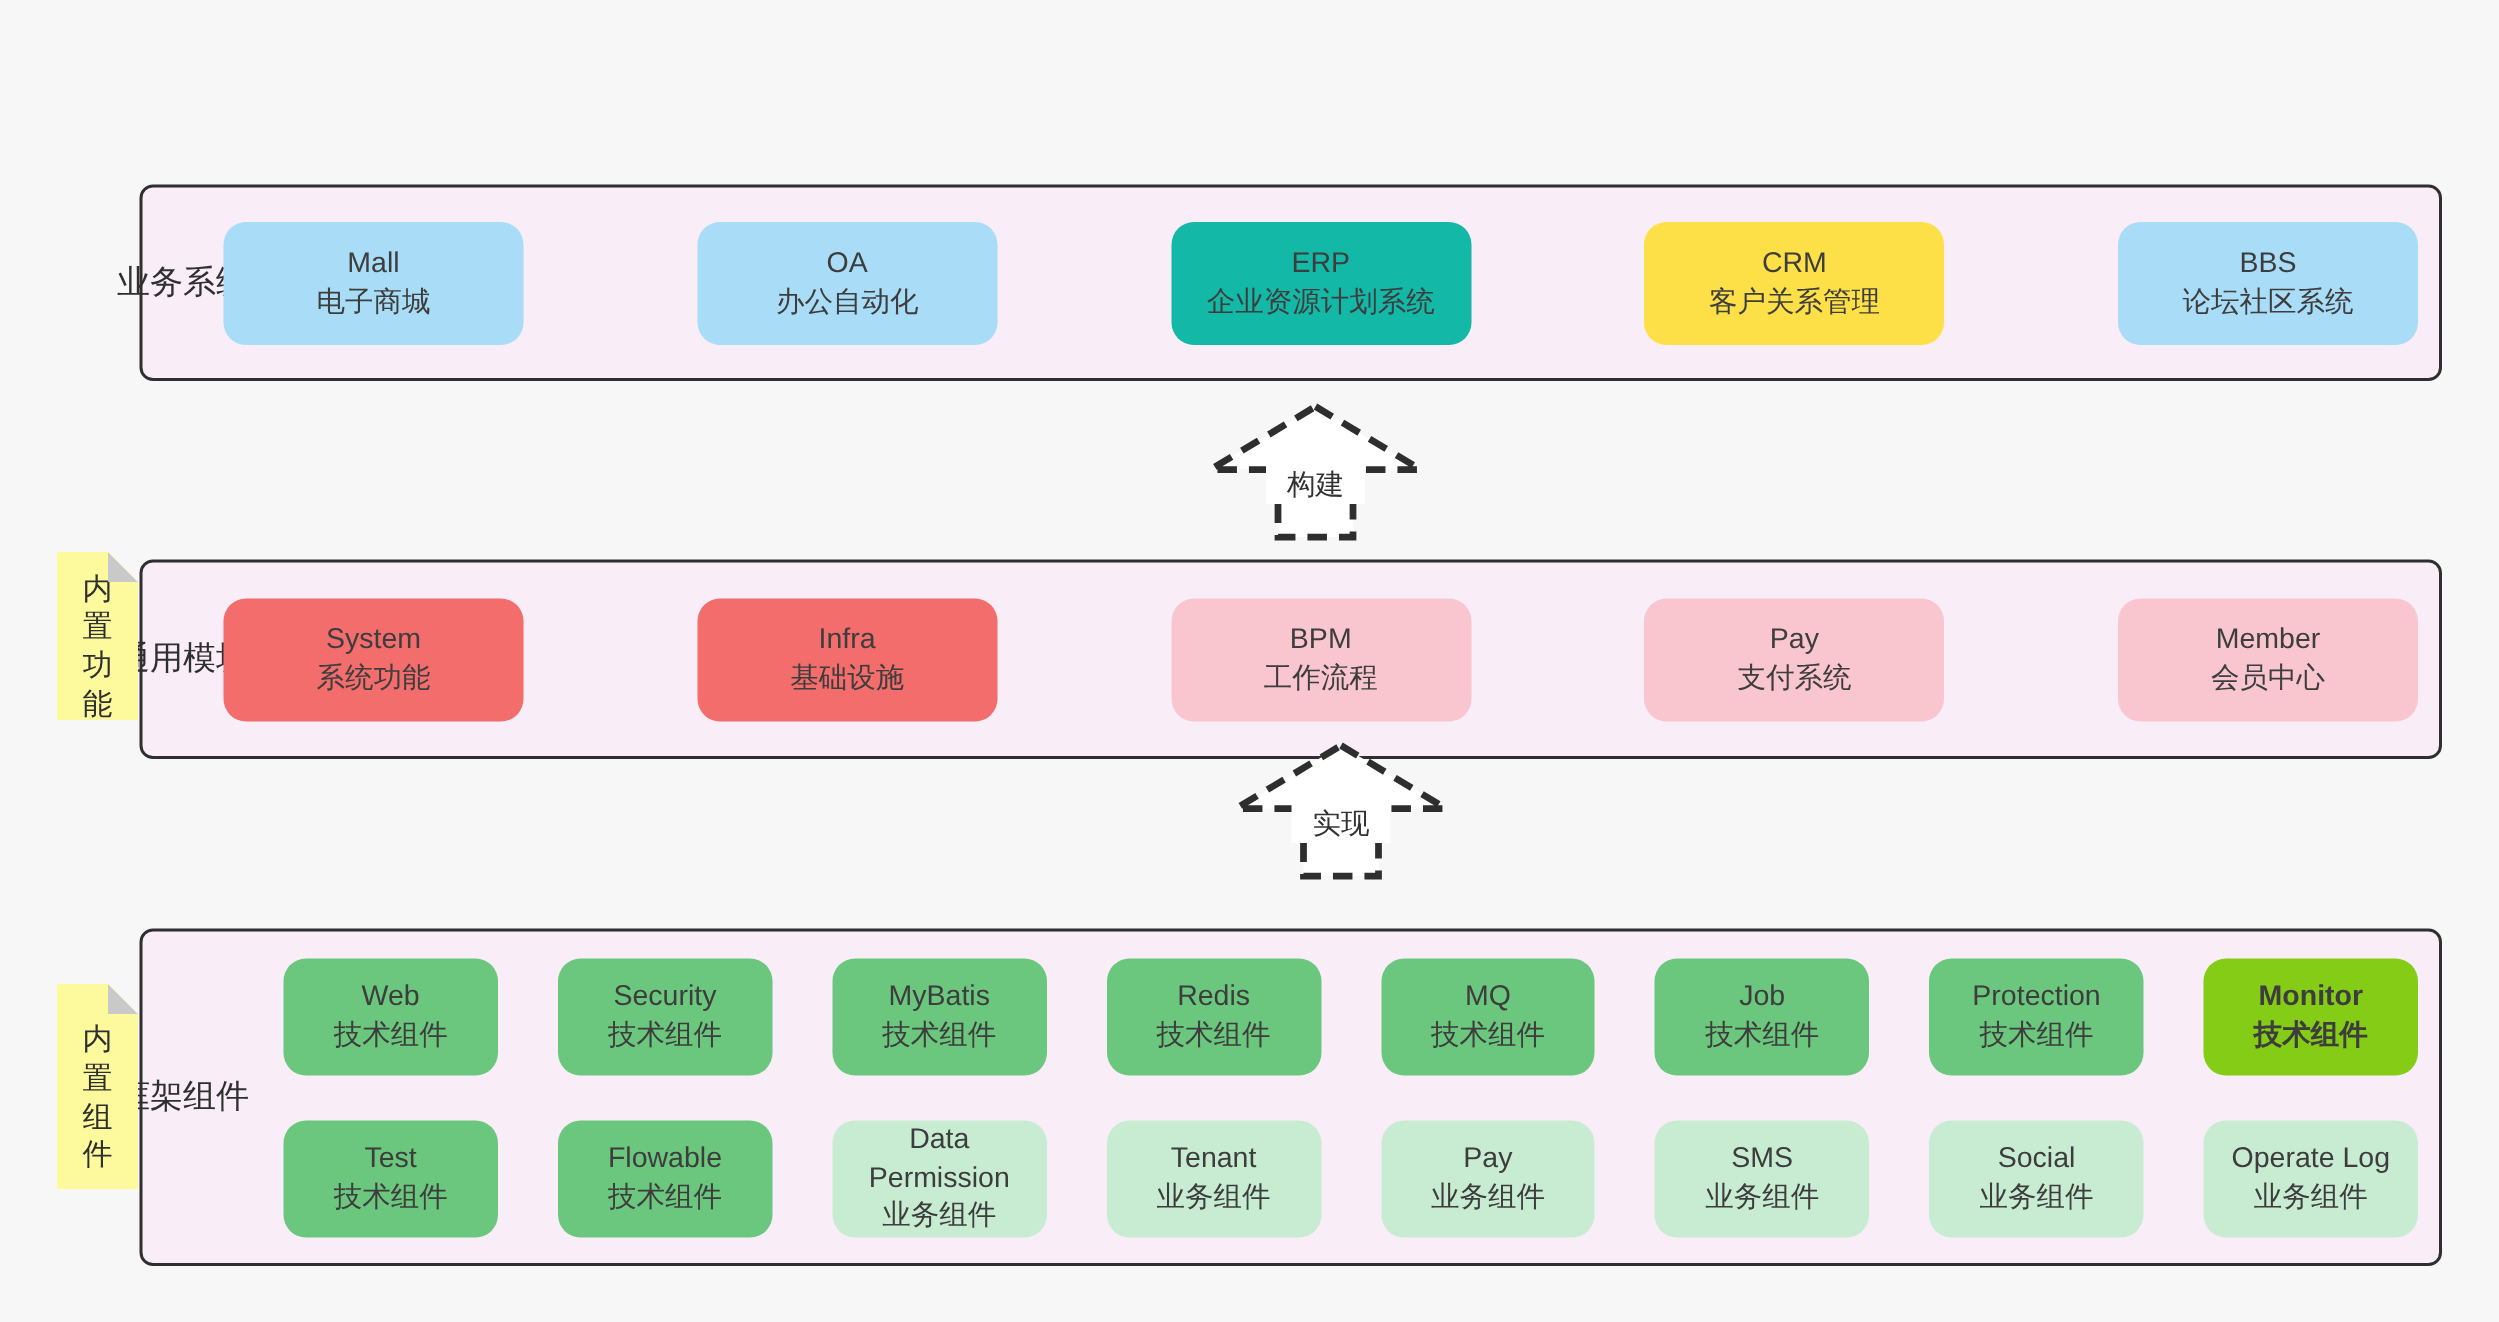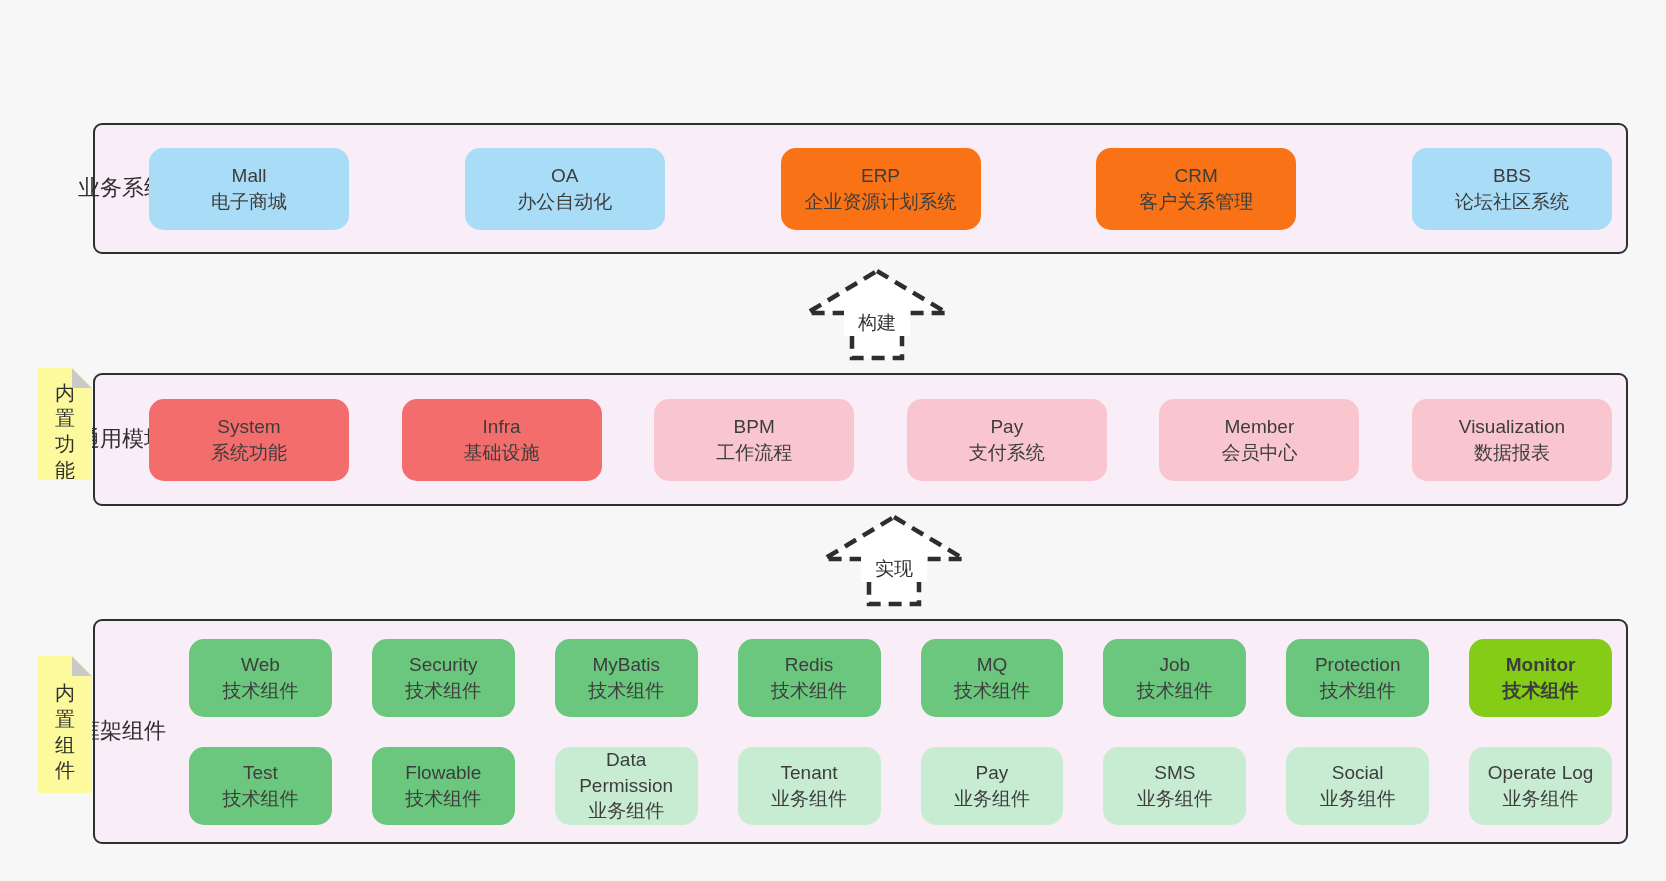--- a/index.html
+++ b/index.html
@@ -54,21 +54,21 @@
     background:#c9c9c9;
     clip-path:polygon(0 0,100% 100%,0 100%);
   }
   .note .vtext{padding-top:16px;}
   .note-common{top:368px;height:112px;}
   .note-framework{top:656px;height:137px;}
 
   
   .arrow{position:absolute;width:150px;height:95px;}
   .arrow-build{left:802px;top:266px;}
-  .arrow-impl{left:819px;top:512px;text-align:right;}
+  .arrow-impl{left:819px;top:492px;text-align:right;}
   .arrow svg{position:absolute;inset:0;overflow:visible;}
   .arrow .arrow-label{
     position:absolute;left:50%;top:44px;transform:translateX(-50%);
     font-size:19px;color:#333;background:#ffffff;padding:0 14px;white-space:nowrap;
   }
 </style>
 </head>
 <body>
 
 <div class="stage">
@@ -83,25 +83,25 @@
     <div class="rows">
         <div class="boxrow cols-6">
           <div class="box" style="background: rgb(169, 220, 246);">
             <div>Mall</div>
             <div>电子商城</div>
           </div>
           <div class="box" style="background: rgb(169, 220, 246);">
             <div>OA</div>
             <div>办公自动化</div>
           </div>
-          <div class="box" style="background: #f97316;">
+          <div class="box" style="background: #14b8a6;">
             <div>ERP</div>
             <div>企业资源计划系统</div>
           </div>
-          <div class="box" style="background: #f97316;">
+          <div class="box" style="background: #fde047;">
             <div>CRM</div>
             <div>客户关系管理</div>
           </div>
           <div class="box" style="background: rgb(169, 220, 246);">
             <div>BBS</div>
             <div>论坛社区系统</div>
           </div>
         </div>
       </div>
   </div>
@@ -134,24 +134,20 @@
             <div>BPM</div>
             <div>工作流程</div>
           </div>
           <div class="box" style="background: rgb(249, 198, 208);">
             <div>Pay</div>
             <div>支付系统</div>
           </div>
           <div class="box" style="background: rgb(249, 198, 208);">
             <div>Member</div>
             <div>会员中心</div>
-          </div>
-          <div class="box" style="background: rgb(249, 198, 208);">
-            <div>Visualization</div>
-            <div>数据报表</div>
           </div>
         </div>
       </div>
   </div>
   <div class="note note-common">
     <span class="fold"></span>
     <span class="vtext">
         <span>内</span>
         <span>置</span>
         <span>功</span>

